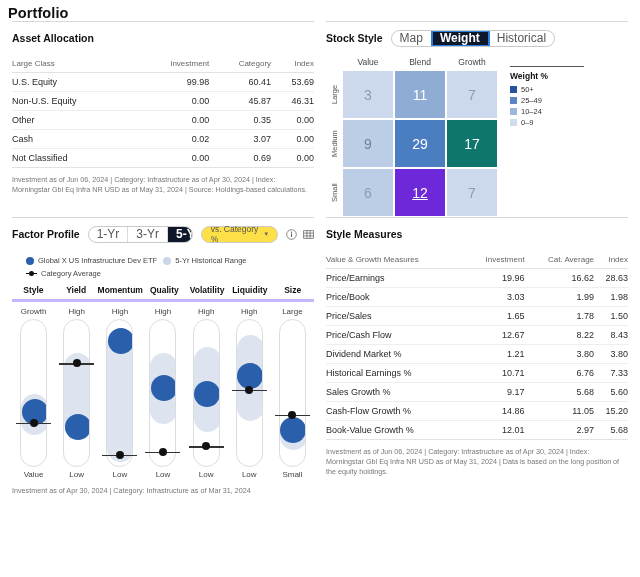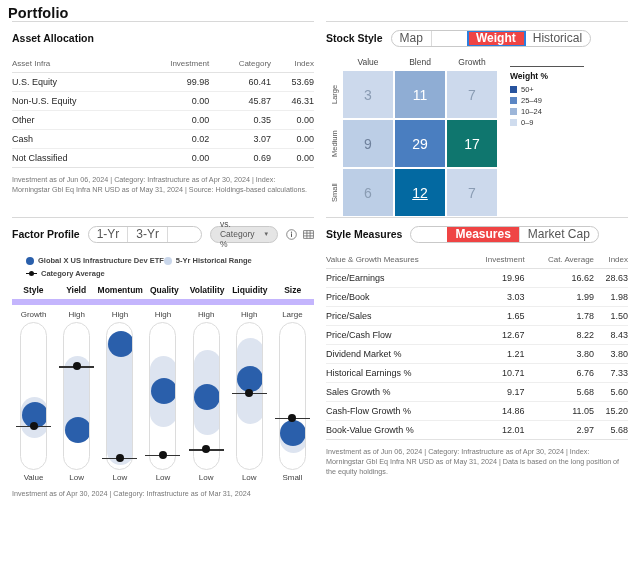--- a/index.html
+++ b/index.html
@@ -30,27 +30,27 @@
     display: inline-flex; align-items: stretch;
     border: 1px solid #c9c9c9; border-radius: 11px; overflow: hidden;
     height: 17px; background: #fff;
   }
   .seg-btn {
     font-size: 12px; color: #555; padding: 0 8px;
     display: flex; align-items: center; justify-content: center;
     border-right: 1px solid #dadada; white-space: nowrap; cursor: pointer;
   }
   .seg-btn:last-child { border-right: none; }
-  .seg-btn.active { background: #ef4444; color: #fff; font-weight: bold; margin-left: 36px; }
+  .seg-btn.active { background: #0f172a; color: #fff; font-weight: bold; }
   .seg .seg-btn.active.ring { outline: 2px solid #2a7ede; outline-offset: -1px; }
 
   .pill-select {
     display: inline-flex; align-items: center; gap: 5px;
     border: 1px solid #c9c9c9; border-radius: 11px; height: 17px;
-    padding: 0 9px; font-size: 8.5px; color: #555; cursor: pointer; background: #e5e5e5;
+    padding: 0 9px; font-size: 8.5px; color: #555; cursor: pointer; background: #fde047;
   }
   .caret { font-size: 7px; color: #666; }
 
   .head-icons { margin-left: auto; display: flex; align-items: center; gap: 6px; }
   .ic { width: 11px; height: 11px; display: block; cursor: pointer; }
 
   
   table.dt { width: 100%; border-collapse: collapse; margin-top: 8px; }
   table.dt th {
     font-size: 8px; font-weight: normal; color: #666; text-align: right;
@@ -92,35 +92,35 @@
 
   .legend-box { padding-top: 9px; }
   .legend-rule { width: 74px; height: 1px; background: #555; margin-bottom: 4px; }
   .legend-title { font-size: 8.5px; font-weight: bold; color: #111; margin-bottom: 4px; }
   .legend-row { display: flex; align-items: center; gap: 4px; margin-bottom: 2px; }
   .legend-sw { width: 7px; height: 7px; }
   .legend-lbl { font-size: 7.5px; color: #333; }
 
   
   .fp-legend { margin-top: 12px; padding-left: 14px; }
-  .fp-legend-row { display: flex; align-items: center; margin-bottom: 4px; font-weight: bold; }
+  .fp-legend-row { display: flex; align-items: center; gap: 6px; margin-bottom: 4px; }
   .fp-li { display: flex; align-items: center; gap: 4px; }
   .fp-dot { width: 8px; height: 8px; border-radius: 50%; }
   .fp-li span.t { font-size: 7.5px; color: #444; }
   .fp-avg-marker { width: 11px; height: 8px; position: relative; }
   .fp-avg-marker i {
     position: absolute; left: 0; top: 3.5px; width: 11px; height: 1.2px; background: #111;
   }
   .fp-avg-marker b {
     position: absolute; left: 3px; top: 1.3px; width: 5px; height: 5px;
     border-radius: 50%; background: #111;
   }
 
   .fp-chart { margin-top: 7px; }
-  .fp-headrow { display: flex; border-bottom: 6px solid #c4b5fd; }
+  .fp-headrow { display: flex; border-bottom: 3px solid #c4b5fd; }
   .fp-headrow div {
     flex: 1; text-align: center; font-size: 8.5px; font-weight: bold; color: #111; padding-bottom: 4px;
   }
   .fp-toprow, .fp-botrow { display: flex; }
   .fp-toprow div, .fp-botrow div {
     flex: 1; text-align: center; font-size: 8px; color: #444;
   }
   .fp-toprow div { padding: 5px 0 3px 0; }
   .fp-botrow div { padding: 3px 0 0 0; }
   .fp-cols { display: flex; height: 148px; }
@@ -144,21 +144,21 @@
   <div class="grid">
 
     <div class="panel">
       <div class="panel-inner">
         <div class="panel-head">
           <div class="panel-title">Asset Allocation</div>
         </div>
         <table class="dt">
           <thead>
               <tr>
-            <th class="lbl">Asset Infra</th>
+            <th class="lbl">Large Class</th>
             <th>Investment</th>
             <th>Category</th>
             <th>Index</th>
           </tr>
             </thead>
           <tbody id="aa-body">
               <tr>
                 <td class="lbl">U.S. Equity</td>
                 <td>99.98</td>
                 <td>60.41</td>
@@ -224,21 +224,21 @@
                     <div class="sb-cell" style="background: rgb(143, 173, 212); color: rgb(255, 255, 255);">11</div>
                     <div class="sb-cell" style="background: rgb(204, 217, 236); color: rgb(138, 156, 179);">7</div>
                   </div>
                   <div class="sb-row">
                     <div class="sb-cell" style="background: rgb(188, 206, 230); color: rgb(111, 129, 156);">9</div>
                     <div class="sb-cell" style="background: rgb(74, 126, 192); color: rgb(255, 255, 255);">29</div>
                     <div class="sb-cell" style="background: #0f766e; color: rgb(255, 255, 255);">17</div>
                   </div>
                   <div class="sb-row">
                     <div class="sb-cell" style="background: rgb(188, 206, 230); color: rgb(138, 156, 179);">6</div>
-                    <div class="sb-cell" style="background: #0369a1; color: rgb(255, 255, 255); text-decoration: underline;">12</div>
+                    <div class="sb-cell" style="background: #6d28d9; color: rgb(255, 255, 255); text-decoration: underline;">12</div>
                     <div class="sb-cell" style="background: rgb(204, 217, 236); color: rgb(138, 156, 179);">7</div>
                   </div>
                 </div>
             </div>
           </div>
           <div class="legend-box">
             <div class="legend-rule"></div>
             <div class="legend-title">Weight %</div>
             <div id="ss-legend">
                 <div class="legend-row">
@@ -403,24 +403,20 @@
         </div>
 
         <div class="note">Investment as of Apr 30, 2024 | Category: Infrastructure as of Mar 31, 2024</div>
       </div>
     </div>
 
     <div class="panel">
       <div class="panel-inner">
         <div class="panel-head">
           <div class="panel-title">Style Measures</div>
-          <div class="seg" id="sm-tabs">
-              <div class="seg-btn active">Measures</div>
-              <div class="seg-btn">Market Cap</div>
-            </div>
         </div>
         <table class="dt">
           <thead>
               <tr>
             <th class="lbl th-sm">Value &amp; Growth Measures</th>
             <th class="th-sm">Investment</th>
             <th class="th-sm">Cat. Average</th>
             <th class="th-sm">Index</th>
           </tr>
             </thead>

